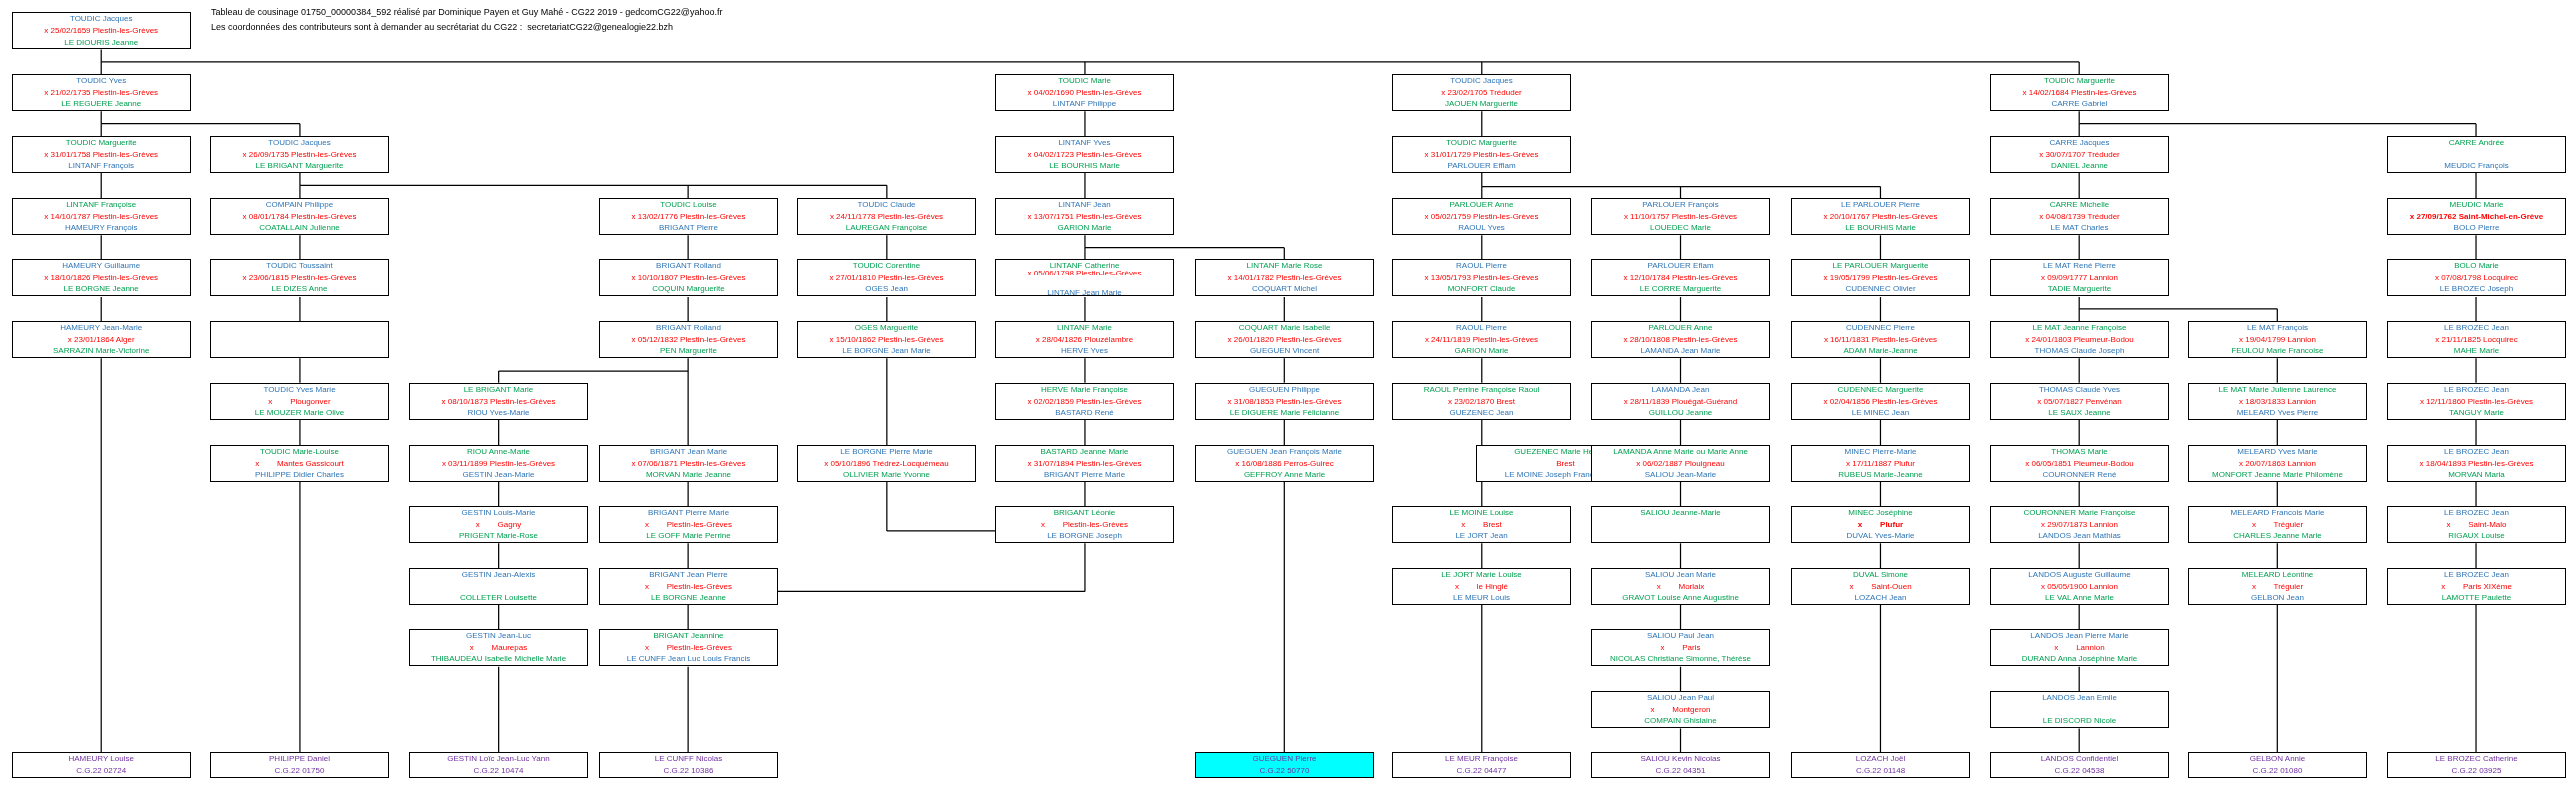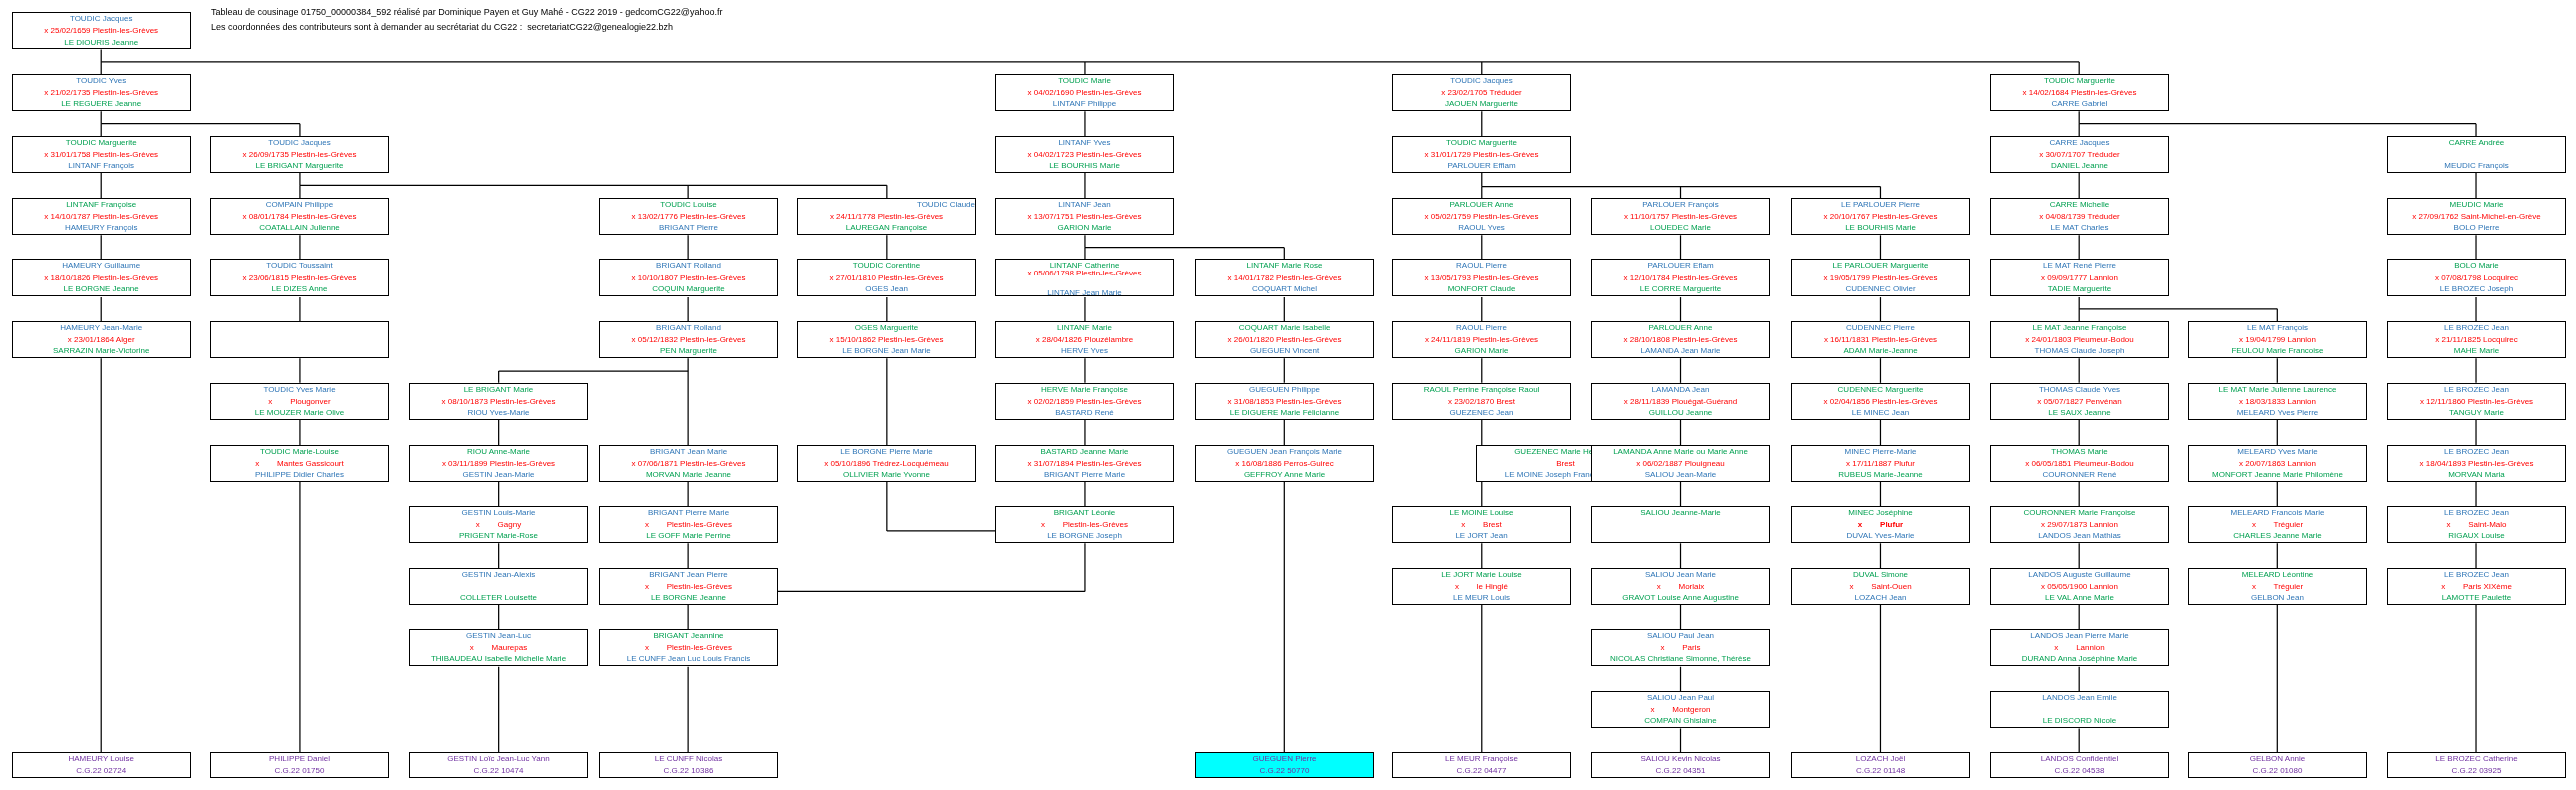--- a/index.html
+++ b/index.html
@@ -255,21 +255,21 @@
         <div class="line" style="color: rgb(46, 117, 182);">BRIGANT Jean Pierre</div>
         <div class="line" style="color: rgb(255, 0, 0);">x        Plestin-les-Grèves</div>
         <div class="line" style="color: rgb(0, 160, 80);">LE BORGNE Jeanne</div>
       </div>
       <div class="person" style="left: 599px; top: 629px;">
         <div class="line" style="color: rgb(0, 160, 80);">BRIGANT Jeannine</div>
         <div class="line" style="color: rgb(255, 0, 0);">x        Plestin-les-Grèves</div>
         <div class="line" style="color: rgb(46, 117, 182);">LE CUNFF Jean Luc Louis Francis</div>
       </div>
       <div class="person" style="left: 797px; top: 198px;">
-        <div class="line" style="color: rgb(46, 117, 182); text-align: right;">TOUDIC Claude</div>
+        <div class="line" style="color: rgb(46, 117, 182);">TOUDIC Claude</div>
         <div class="line" style="color: rgb(255, 0, 0);">x 24/11/1778 Plestin-les-Grèves</div>
         <div class="line" style="color: rgb(0, 160, 80);">LAUREGAN Françoise</div>
       </div>
       <div class="person" style="left: 797px; top: 259px;">
         <div class="line" style="color: rgb(0, 160, 80);">TOUDIC Corentine</div>
         <div class="line" style="color: rgb(255, 0, 0);">x 27/01/1810 Plestin-les-Grèves</div>
         <div class="line" style="color: rgb(46, 117, 182);">OGES Jean</div>
       </div>
       <div class="person" style="left: 797px; top: 321px;">
         <div class="line" style="color: rgb(0, 160, 80);">OGES Marguerite</div>
@@ -546,21 +546,21 @@
         <div class="line" style="color: rgb(255, 0, 0);">x        Tréguier</div>
         <div class="line" style="color: rgb(46, 117, 182);">GELBON Jean</div>
       </div>
       <div class="person" style="left: 2387px; top: 136px;">
         <div class="line" style="color: rgb(0, 160, 80);">CARRE Andrée</div>
         <div class="line" style="color: rgb(0, 0, 0);">&nbsp;</div>
         <div class="line" style="color: rgb(46, 117, 182);">MEUDIC François</div>
       </div>
       <div class="person" style="left: 2387px; top: 198px;">
         <div class="line" style="color: rgb(0, 160, 80);">MEUDIC Marie</div>
-        <div class="line" style="color: rgb(255, 0, 0);">x 27/09/1762 Saint-Michel-en-Grève</div>
+        <div class="line" style="color: rgb(255, 0, 0); font-weight: bold;">x 27/09/1762 Saint-Michel-en-Grève</div>
         <div class="line" style="color: rgb(46, 117, 182);">BOLO Pierre</div>
       </div>
       <div class="person" style="left: 2387px; top: 259px;">
         <div class="line" style="color: rgb(0, 160, 80);">BOLO Marie</div>
         <div class="line" style="color: rgb(255, 0, 0);">x 07/08/1798 Locquirec</div>
         <div class="line" style="color: rgb(46, 117, 182);">LE BROZEC Joseph</div>
       </div>
       <div class="person" style="left: 2387px; top: 321px;">
         <div class="line" style="color: rgb(46, 117, 182);">LE BROZEC Jean</div>
         <div class="line" style="color: rgb(255, 0, 0);">x 21/11/1825 Locquirec</div>

